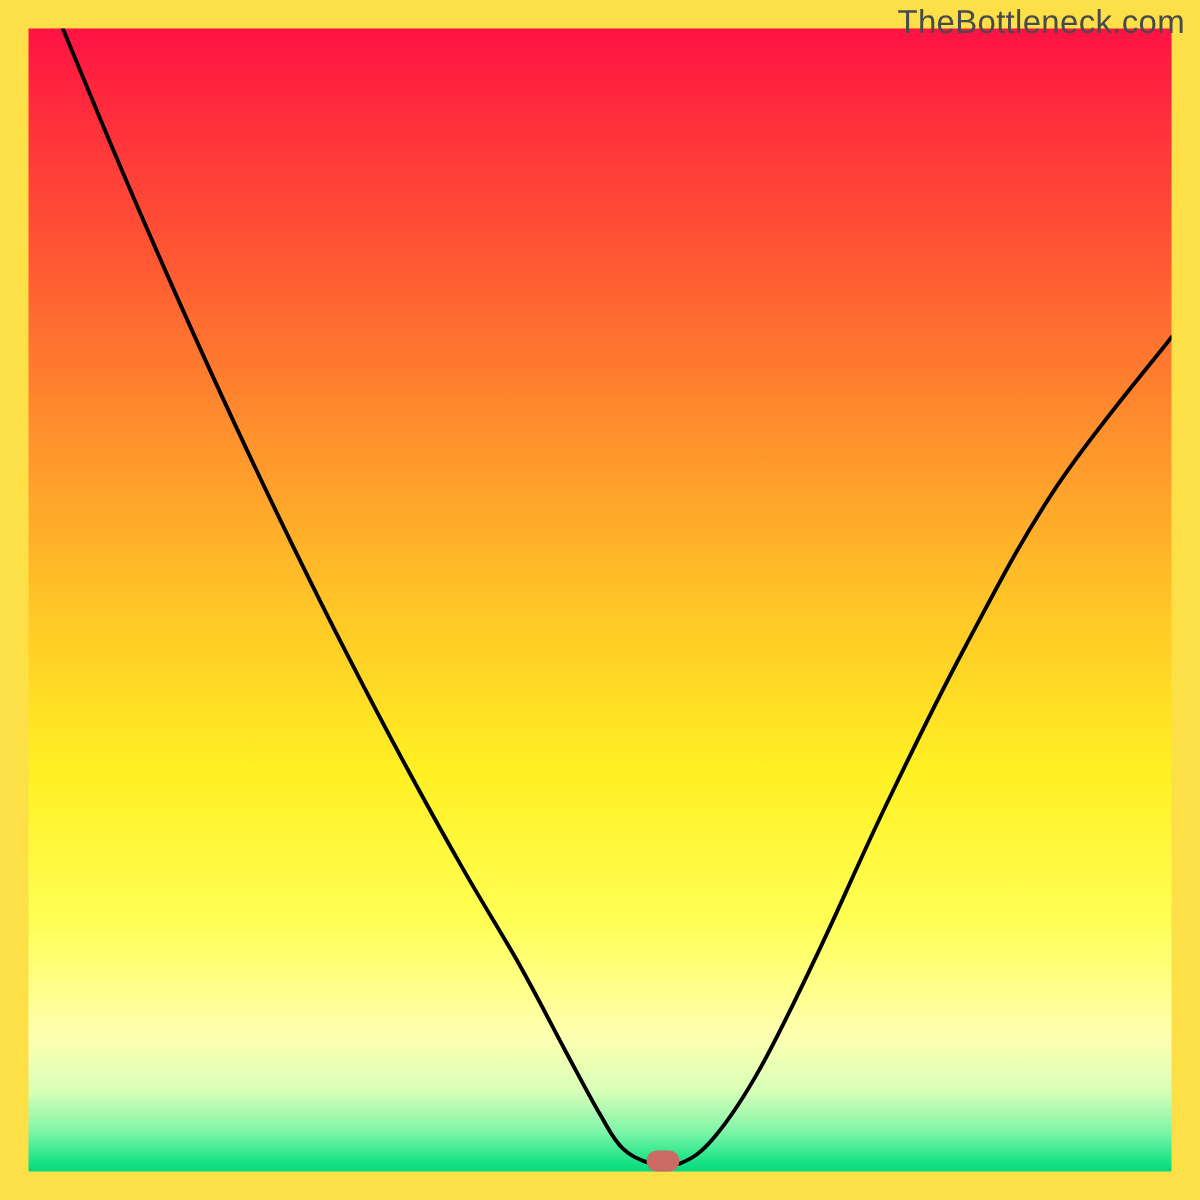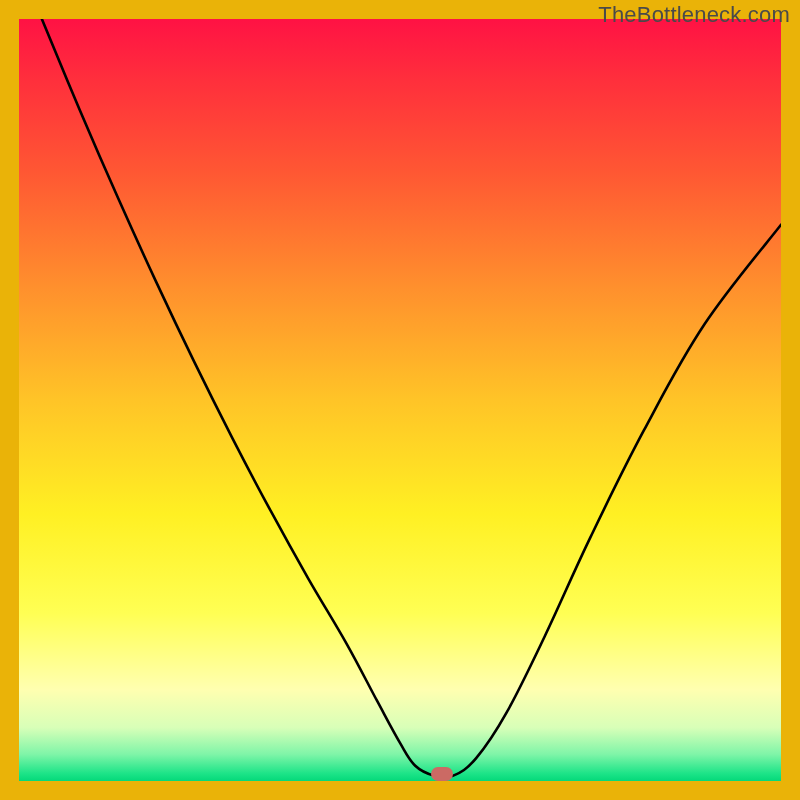--- a/index.html
+++ b/index.html
@@ -8,21 +8,21 @@
     width: 800px;
     height: 800px;
     background: #000;
     overflow: hidden;
     font-family: Arial, Helvetica, sans-serif;
   }
   .frame {
     position: relative;
     width: 800px;
     height: 800px;
-    background: #eab308;
+    background: #fde047;
   }
   .plot-area {
     position: absolute;
     left: 19px;
     top: 19px;
     width: 762px;
     height: 762px;
     background: linear-gradient(
       to bottom,
       #ff1244 0%,

